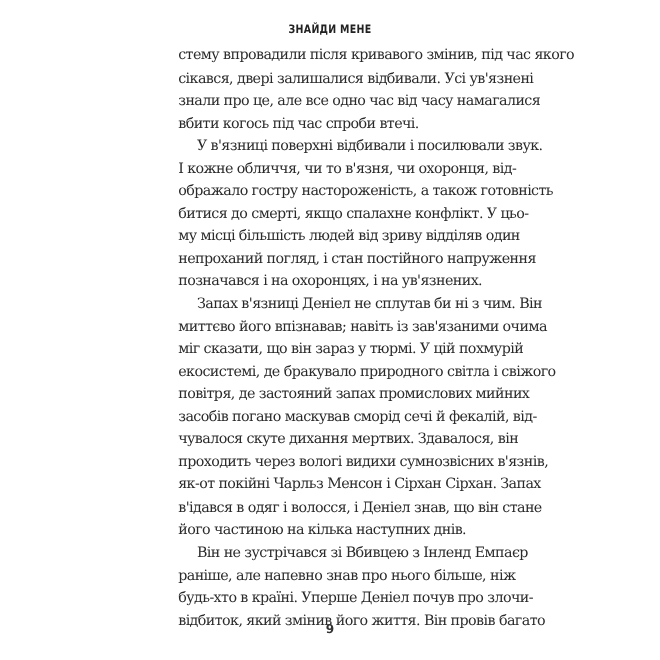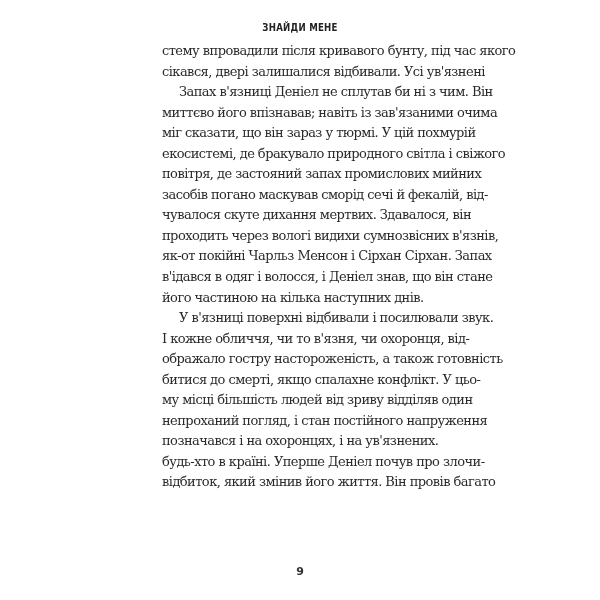--- a/index.html
+++ b/index.html
@@ -35,49 +35,53 @@
     }
   </style>
 </head>
 <body>
 
 <div class="header">ЗНАЙДИ МЕНЕ</div>
 
 <div class="text">
 
   <div>
-    <span class="line">стему впровадили після кривавого бунту, під час якого</span>
+    <span class="line">стему впровадили після кривавого змінив, під час якого</span>
     <span class="line">сікався, двері залишалися відбивали. Усі ув'язнені</span>
+    <span class="line">знали про це, але все одно час від часу намагалися</span>
+    <span class="line last">вбити когось під час спроби втечі.</span>
+  </div>
+
+  <div>
+    <span class="line indent">У в'язниці поверхні відбивали і посилювали звук.</span>
+    <span class="line">І кожне обличчя, чи то в'язня, чи охоронця, від-</span>
+    <span class="line">ображало гостру настороженість, а також готовність</span>
+    <span class="line">битися до смерті, якщо спалахне конфлікт. У цьо-</span>
+    <span class="line">му місці більшість людей від зриву відділяв один</span>
+    <span class="line">непроханий погляд, і стан постійного напруження</span>
+    <span class="line last">позначався і на охоронцях, і на ув'язнених.</span>
   </div>
 
   <div>
     <span class="line indent">Запах в'язниці Деніел не сплутав би ні з чим. Він</span>
     <span class="line">миттєво його впізнавав; навіть із зав'язаними очима</span>
     <span class="line">міг сказати, що він зараз у тюрмі. У цій похмурій</span>
     <span class="line">екосистемі, де бракувало природного світла і свіжого</span>
     <span class="line">повітря, де застояний запах промислових мийних</span>
     <span class="line">засобів погано маскував сморід сечі й фекалій, від-</span>
     <span class="line">чувалося скуте дихання мертвих. Здавалося, він</span>
     <span class="line">проходить через вологі видихи сумнозвісних в'язнів,</span>
     <span class="line">як-от покійні Чарльз Менсон і Сірхан Сірхан. Запах</span>
     <span class="line">в'ідався в одяг і волосся, і Деніел знав, що він стане</span>
     <span class="line last">його частиною на кілька наступних днів.</span>
   </div>
 
   <div>
-    <span class="line indent">У в'язниці поверхні відбивали і посилювали звук.</span>
-    <span class="line">І кожне обличчя, чи то в'язня, чи охоронця, від-</span>
-    <span class="line">ображало гостру настороженість, а також готовність</span>
-    <span class="line">битися до смерті, якщо спалахне конфлікт. У цьо-</span>
-    <span class="line">му місці більшість людей від зриву відділяв один</span>
-    <span class="line">непроханий погляд, і стан постійного напруження</span>
-    <span class="line last">позначався і на охоронцях, і на ув'язнених.</span>
-  </div>
-
-  <div>
+    <span class="line indent">Він не зустрічався зі Вбивцею з Інленд Емпаєр</span>
+    <span class="line">раніше, але напевно знав про нього більше, ніж</span>
     <span class="line">будь-хто в країні. Уперше Деніел почув про злочи-</span>
     <span class="line">відбиток, який змінив його життя. Він провів багато</span>
 
   </div>
 
 </div>
 
 <div class="pagenum">9</div>
 
 </body></html>

